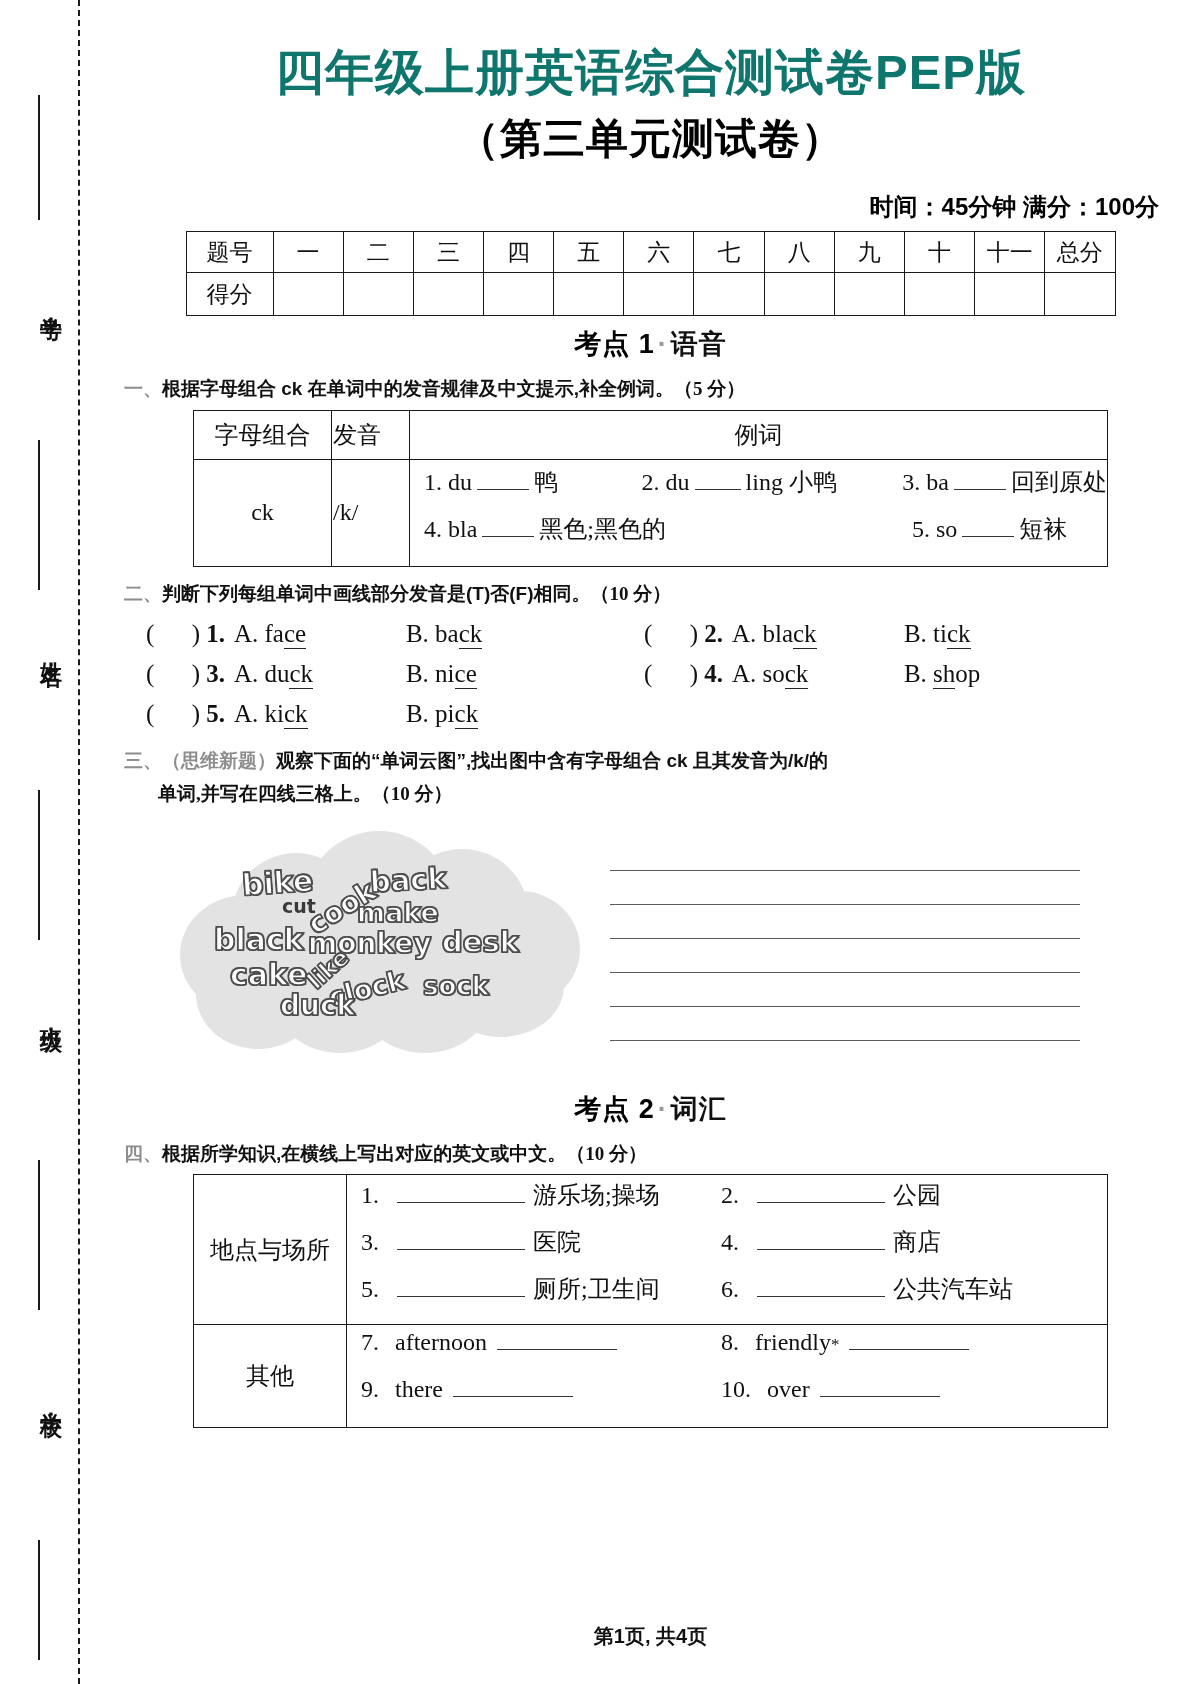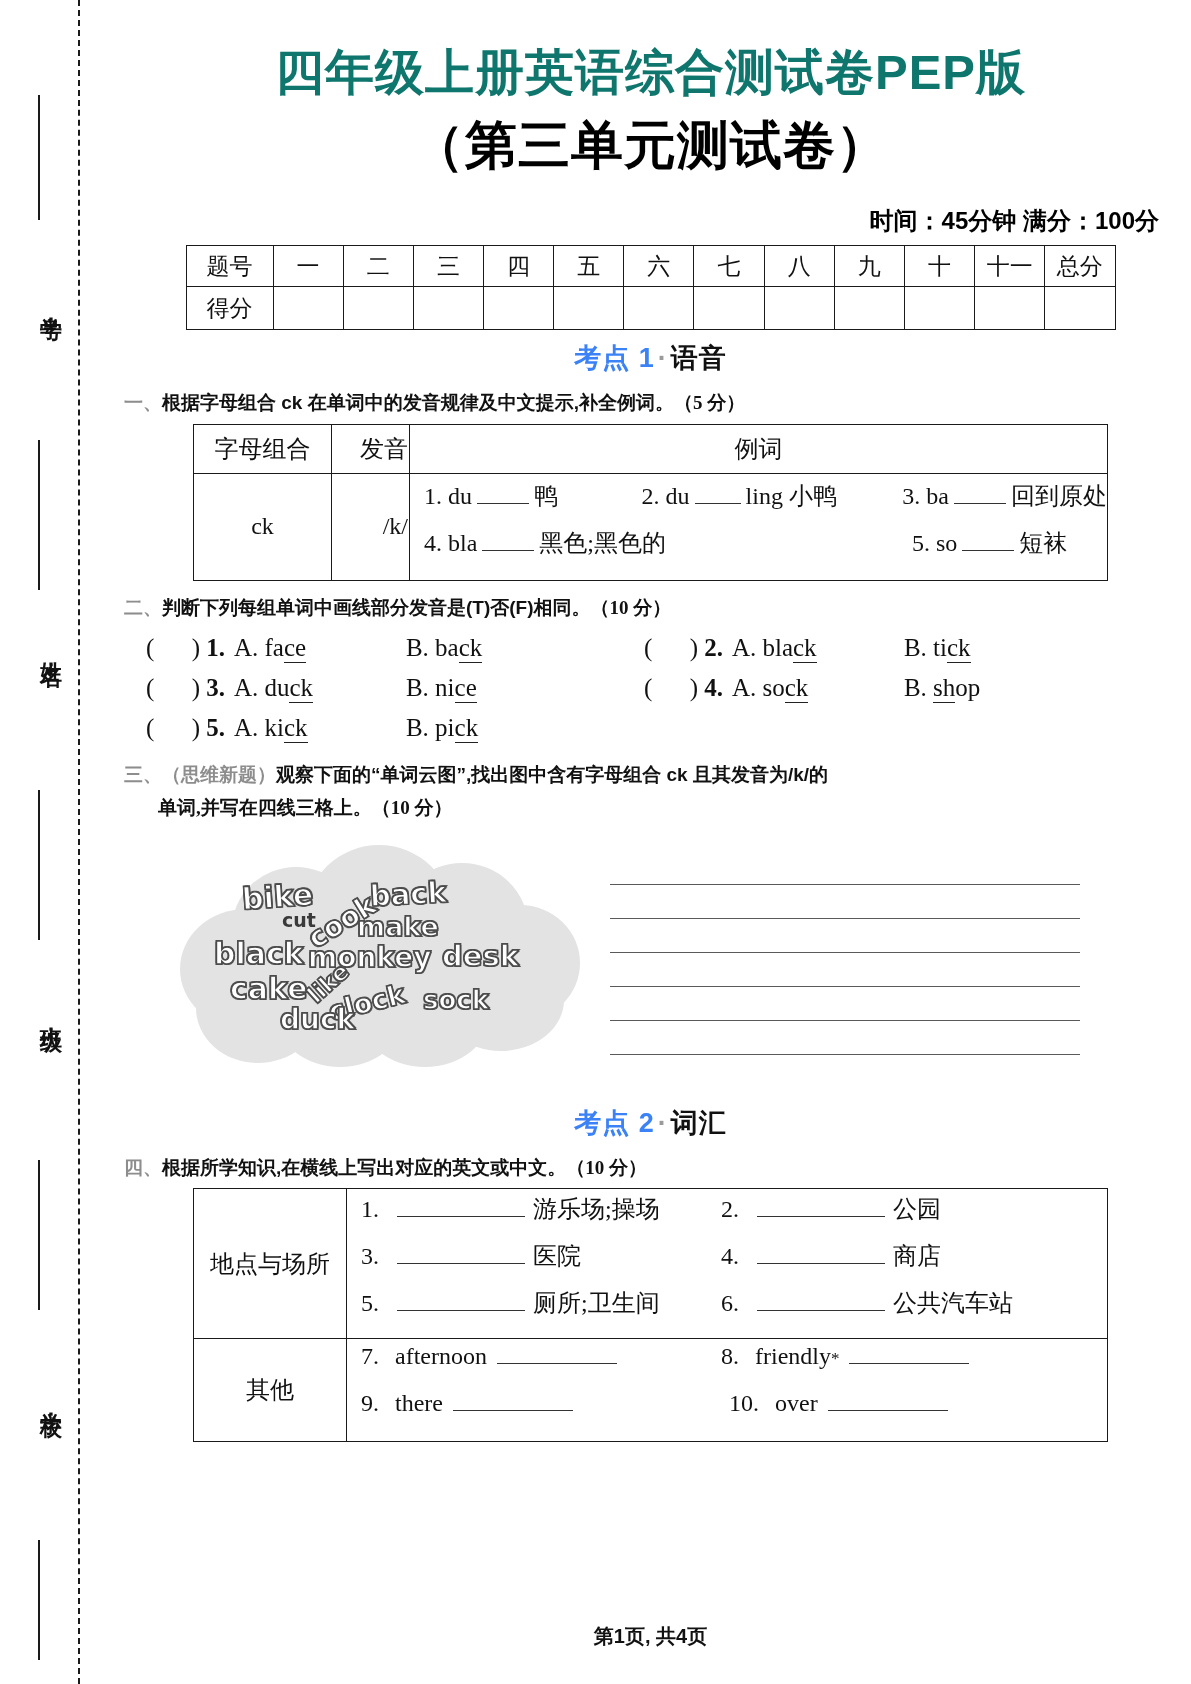--- a/index.html
+++ b/index.html
@@ -62,21 +62,21 @@
     font-size: 49px;
     letter-spacing: 1px;
     margin-top: 42px;
     line-height: 1.25;
     color: #0f766e;
   }
   .title-sub {
     text-align: center;
     font-family: "Liberation Sans", "DejaVu Sans", sans-serif;
     font-weight: bold;
-    font-size: 52px;
+    font-size: 42px;
     letter-spacing: 1px;
     margin-top: 8px;
     color: #000;
   }
 
   .meta-line {
     text-align: right;
     padding-right: 32px;
     margin-top: 24px;
     font-family: "Liberation Sans", "DejaVu Sans", sans-serif;
@@ -112,21 +112,21 @@
   
   .kaodian {
     text-align: center;
     margin-top: 10px;
     margin-bottom: 6px;
     font-family: "Liberation Sans", "DejaVu Sans", sans-serif;
     font-weight: bold;
     font-size: 27px;
     letter-spacing: 1px;
   }
-  .kaodian .kd-num { color: #3b82f6; }
+  .kaodian .kd-num { color: #000000; }
   .kaodian .kd-dot { color: #9a9a9a; padding: 0 3px; }
   .kaodian .kd-name { color: #111; }
 
   
   .q-head {
     font-family: "Liberation Sans", "DejaVu Sans", sans-serif;
     font-weight: bold;
     font-size: 19px;
     line-height: 1.55;
     color: #111;
@@ -146,21 +146,21 @@
     padding-left: 34px;
   }
   table.phon td {
     border: 1.5px solid #1a1a1a;
     vertical-align: middle;
     font-size: 24px;
     font-family: "Liberation Serif", serif;
   }
   td.ph-h { text-align: center; height: 46px; }
   td.ph-c1 { width: 135px; text-align: center; }
-  td.ph-c2 { width: 75px; text-align: right; }
+  td.ph-c2 { width: 75px; text-align: left; }
   td.ph-ex { padding: 6px 0 6px 14px; }
   .ex-row {
     display: flex;
     align-items: baseline;
     height: 47px;
     font-size: 24px;
   }
   .ex-item { white-space: nowrap; }
   .blank-u {
     display: inline-block;
@@ -547,21 +547,21 @@
                   <span class="blank-w2"></span>
             </span>
           </div>
           <div class="voc-line">
             <span class="voc-cell">
               <span class="voc-no">9.</span>
                   <span>there</span>
                   <span class="blank-w2"></span>
             </span>
             <span class="voc-cell">
-              <span class="voc-no" style="width:46px;margin-left:8px;">10.</span>
+              <span class="voc-no" style="width:46px;">10.</span>
                   <span>over</span>
                   <span class="blank-w2"></span>
             </span>
           </div>
         </td>
       </tr>
     </tbody>
       </table>
   </div>
 

